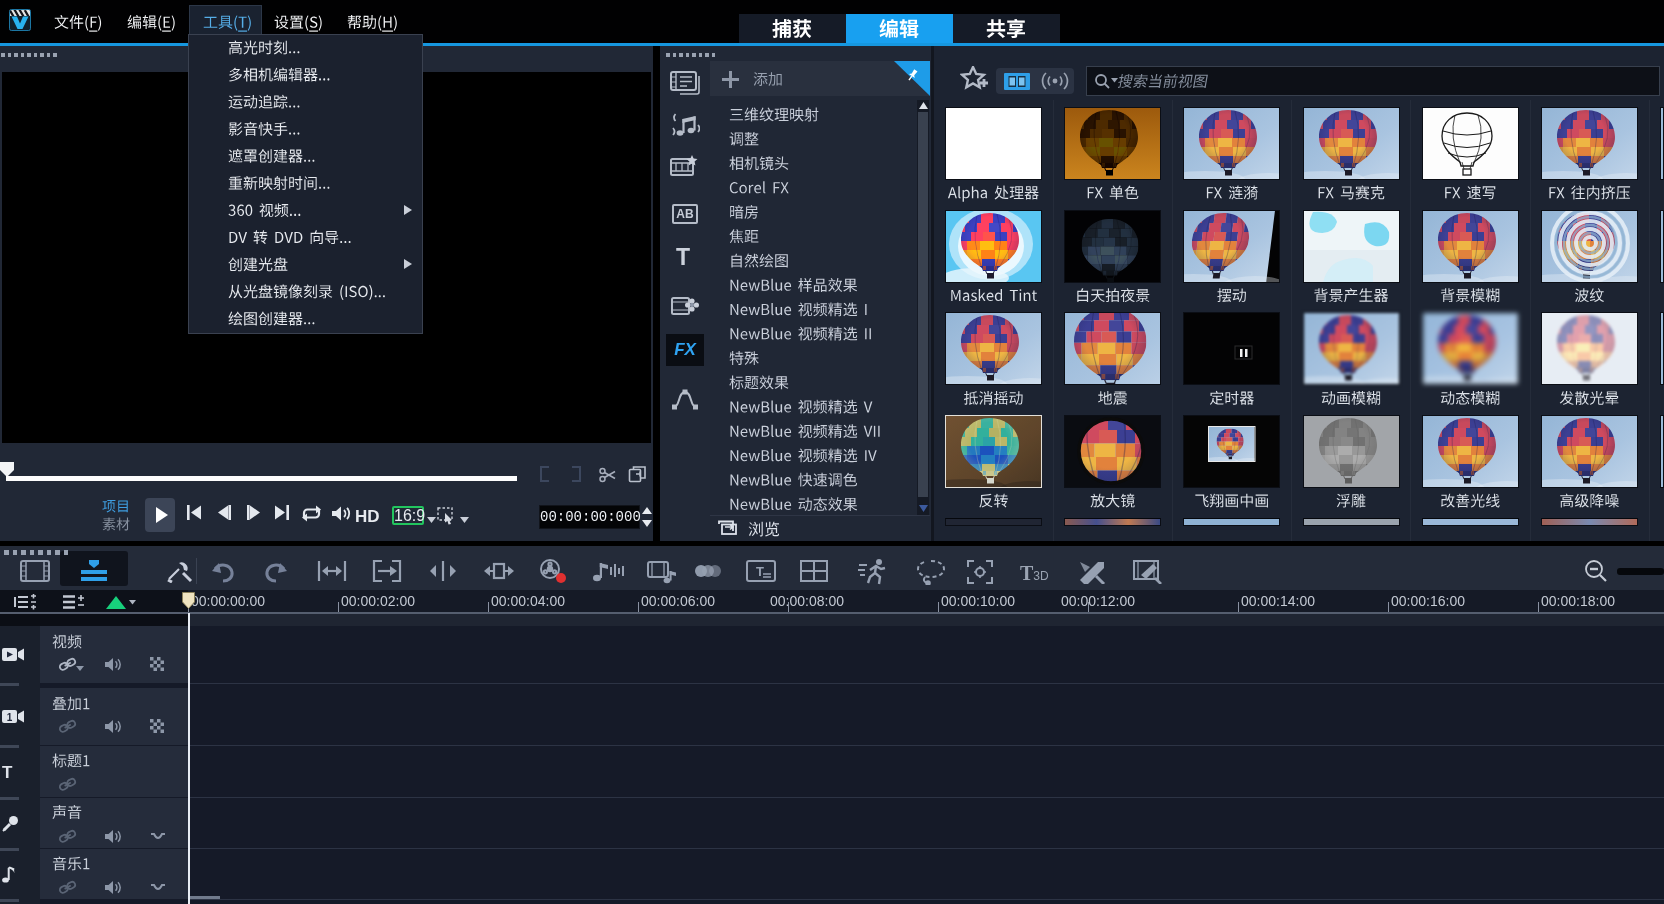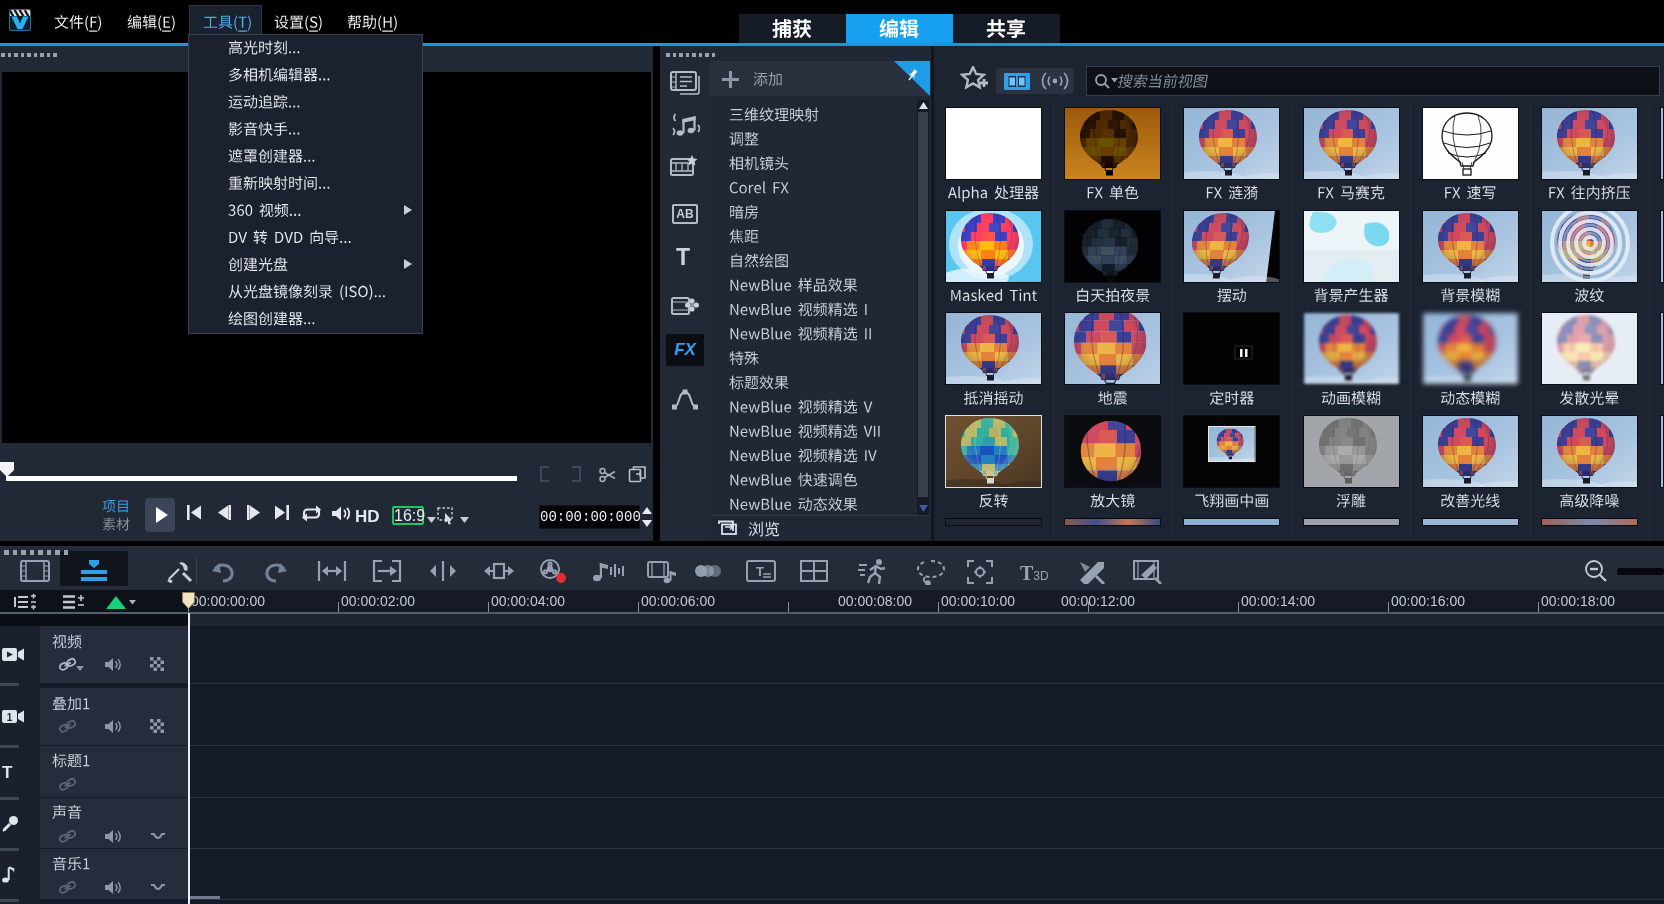--- a/index.html
+++ b/index.html
@@ -785,21 +785,21 @@
       <path d="M23 5 h7 l-3.5 4.5 Z" fill="#aeb5c2"></path>
     </svg>
 <div class="rlab" style="left:191px">00:00:00:00</div>
 <div class="rtick" style="left:188px"></div>
 <div class="rlab" style="left:341px">00:00:02:00</div>
 <div class="rtick" style="left:338px"></div>
 <div class="rlab" style="left:491px">00:00:04:00</div>
 <div class="rtick" style="left:488px"></div>
 <div class="rlab" style="left:641px">00:00:06:00</div>
 <div class="rtick" style="left:638px"></div>
-<div class="rlab" style="left:838px">00:00:08:00</div>
+<div class="rlab" style="left:770px">00:00:08:00</div>
 <div class="rtick" style="left:788px"></div>
 <div class="rlab" style="left:941px">00:00:10:00</div>
 <div class="rtick" style="left:938px"></div>
 <div class="rlab" style="left:1061px">00:00:12:00</div>
 <div class="rtick" style="left:1088px"></div>
 <div class="rlab" style="left:1241px">00:00:14:00</div>
 <div class="rtick" style="left:1238px"></div>
 <div class="rlab" style="left:1391px">00:00:16:00</div>
 <div class="rtick" style="left:1388px"></div>
 <div class="rlab" style="left:1541px">00:00:18:00</div>

